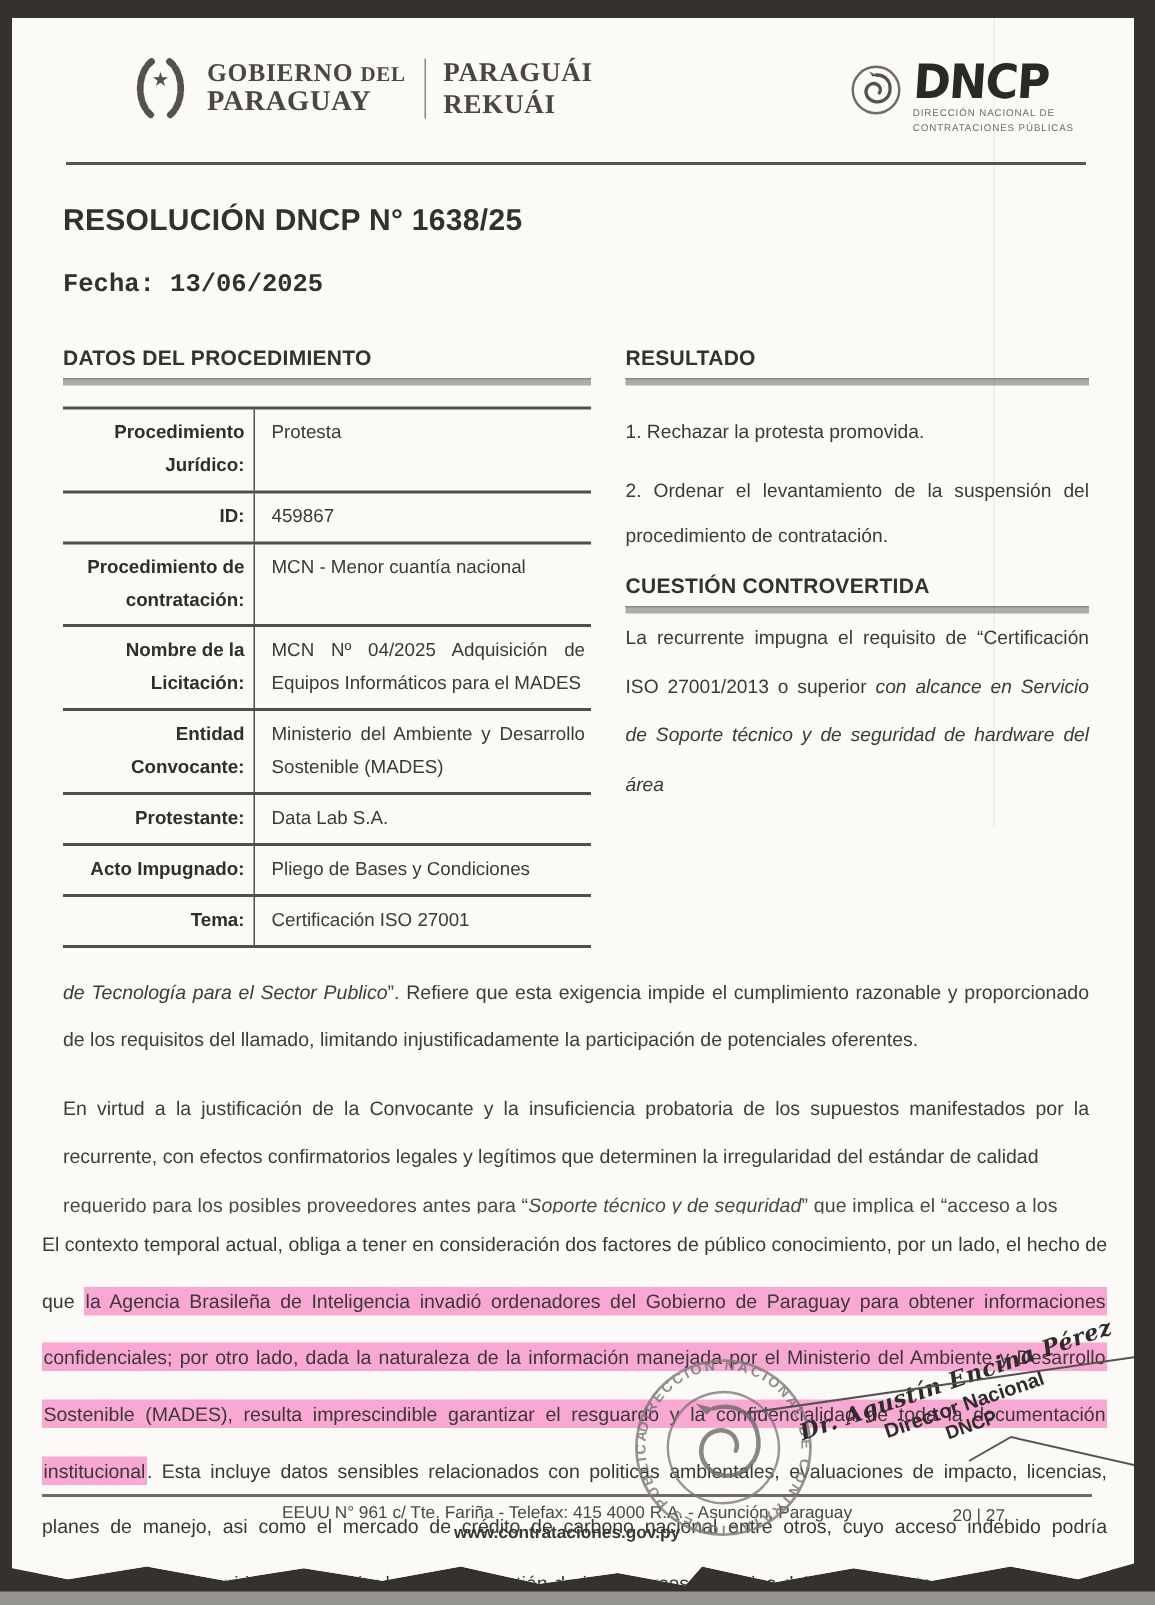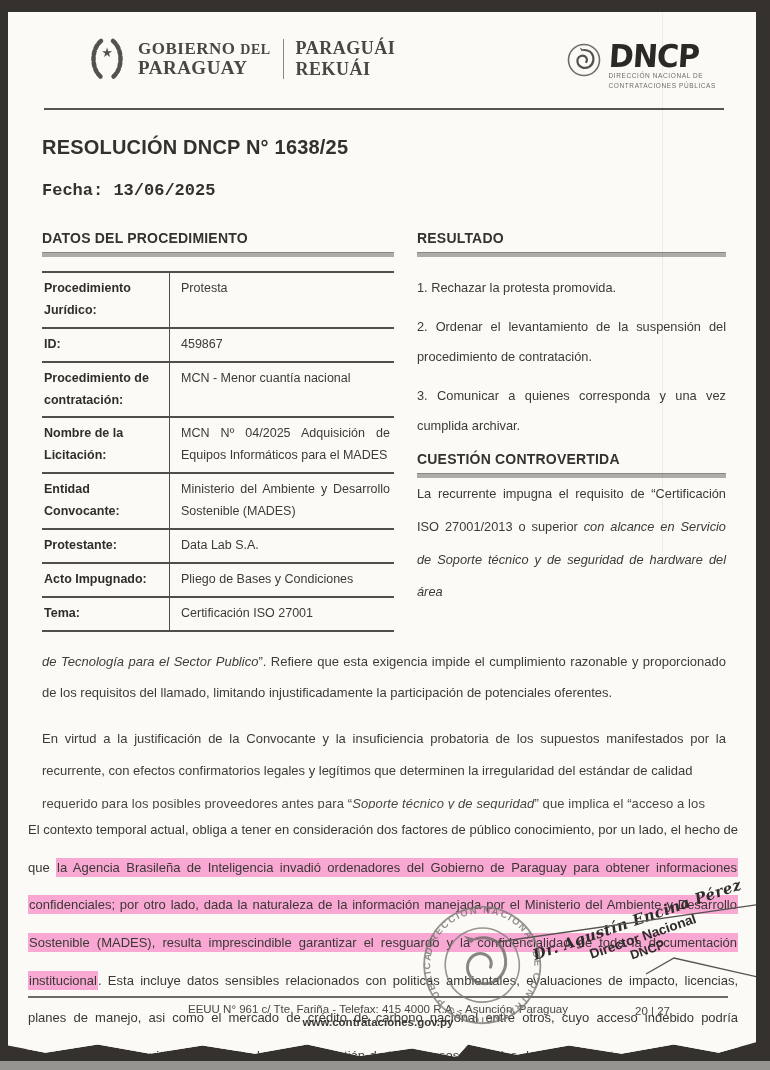--- a/index.html
+++ b/index.html
@@ -40,21 +40,21 @@
   .cols { display:flex; gap:23px; margin-top:30px; }
   .col-left { width:352px; flex:none; }
   .col-right { flex:1; min-width:0; }
   .sec-h { font-size:14px; font-weight:bold; color:#34322e; letter-spacing:.2px; }
   .sec-bar { height:5px; background:#aeaca7; border-top:1px solid #8b8884; margin-top:6px; }
 
   
   .ptable { margin-top:14px; font-size:12.5px; }
   .trow { display:flex; border-bottom:2px solid #524f4a; }
   .trow:first-child { border-top:2px solid #524f4a; }
-  .tlabel { width:128px; flex:none; font-weight:bold; color:#302e2b; padding:5px 6px 5px 2px; border-right:1.5px solid #524f4a; line-height:1.75; }
+  .tlabel { width:128px; flex:none; font-weight:bold; color:#302e2b; padding:5px 6px 5px 2px; border-right:1.5px solid #524f4a; line-height:1.75;text-align:right; }
   .tvalue { flex:1; padding:5px 4px 5px 11px; line-height:1.75; color:#3c3a36; text-align:justify; }
 
   
   .res-list { margin-top:16px; font-size:12.8px; }
   .res-item { line-height:2.35; text-align:justify; margin-bottom:9px; color:#3c3a36; }
   .cc-wrap { margin-top:10px; }
   .cc-para { font-size:12.8px; line-height:2.55; text-align:justify; color:#3c3a36; }
   .it { font-style:italic; }
 
   
@@ -167,21 +167,20 @@
             </div>
         </div>
       </div>
 
       <div class="col-right">
         <div class="sec-h">RESULTADO</div>
         <div class="sec-bar"></div>
         <div class="res-list">
           <div class="res-item">1. Rechazar la protesta promovida.</div>
           <div class="res-item">2. Ordenar el levantamiento de la suspensión del procedimiento de contratación.</div>
-          <div class="res-item">3. Comunicar a quienes corresponda y una vez cumplida archivar.</div>
         </div>
         <div class="cc-wrap">
           <div class="sec-h">CUESTIÓN CONTROVERTIDA</div>
           <div class="sec-bar"></div>
           <div class="cc-para"><span>La recurrente impugna el requisito de “Certificación ISO 27001/2013 o superior </span><span class="it">con alcance en Servicio de Soporte técnico y de seguridad de hardware del área</span></div>
         </div>
       </div>
     </div>
 
     <div class="para"><span class="it">de Tecnología para el Sector Publico</span><span>”. Refiere que esta exigencia impide el cumplimiento razonable y proporcionado de los requisitos del llamado, limitando injustificadamente la participación de potenciales oferentes.</span></div>

